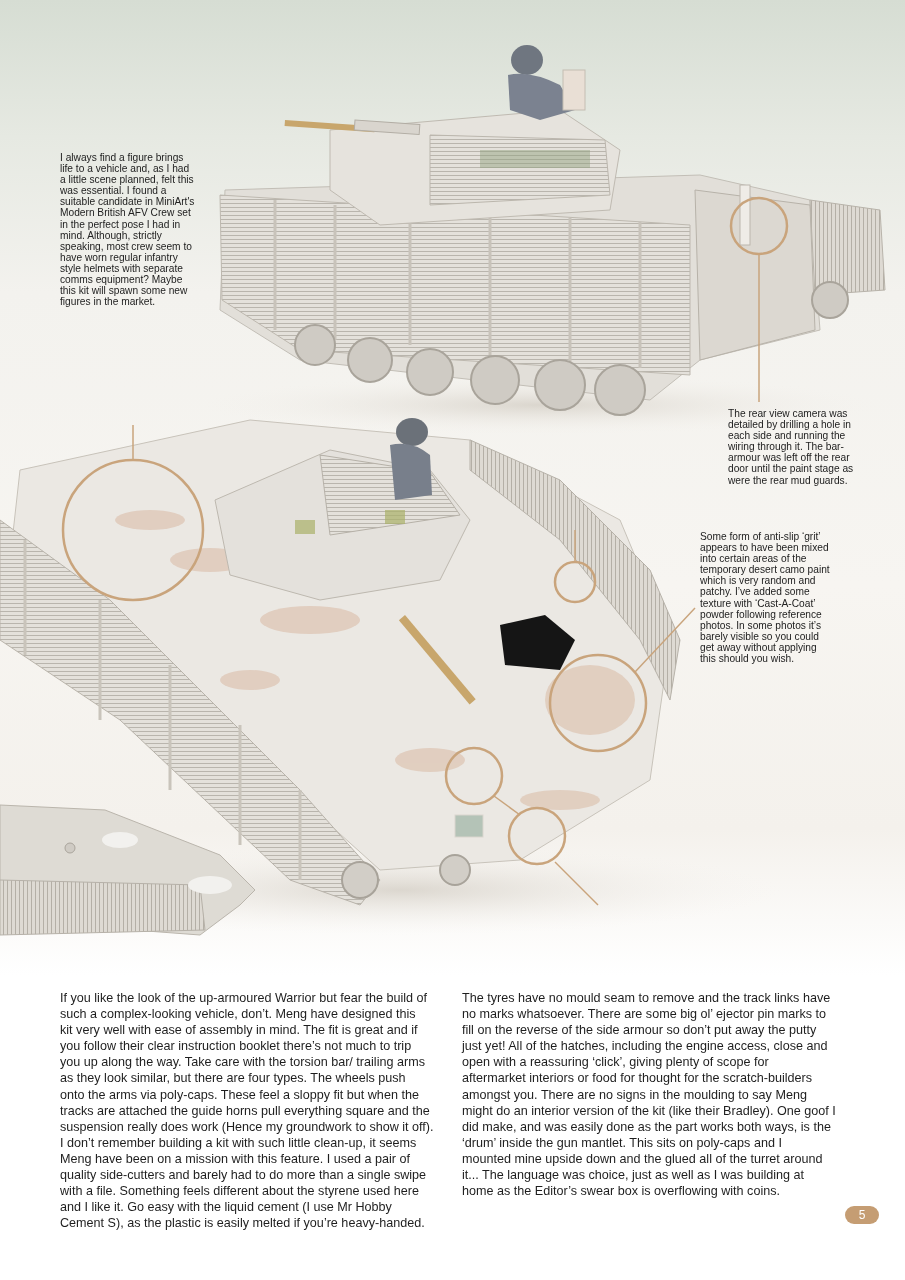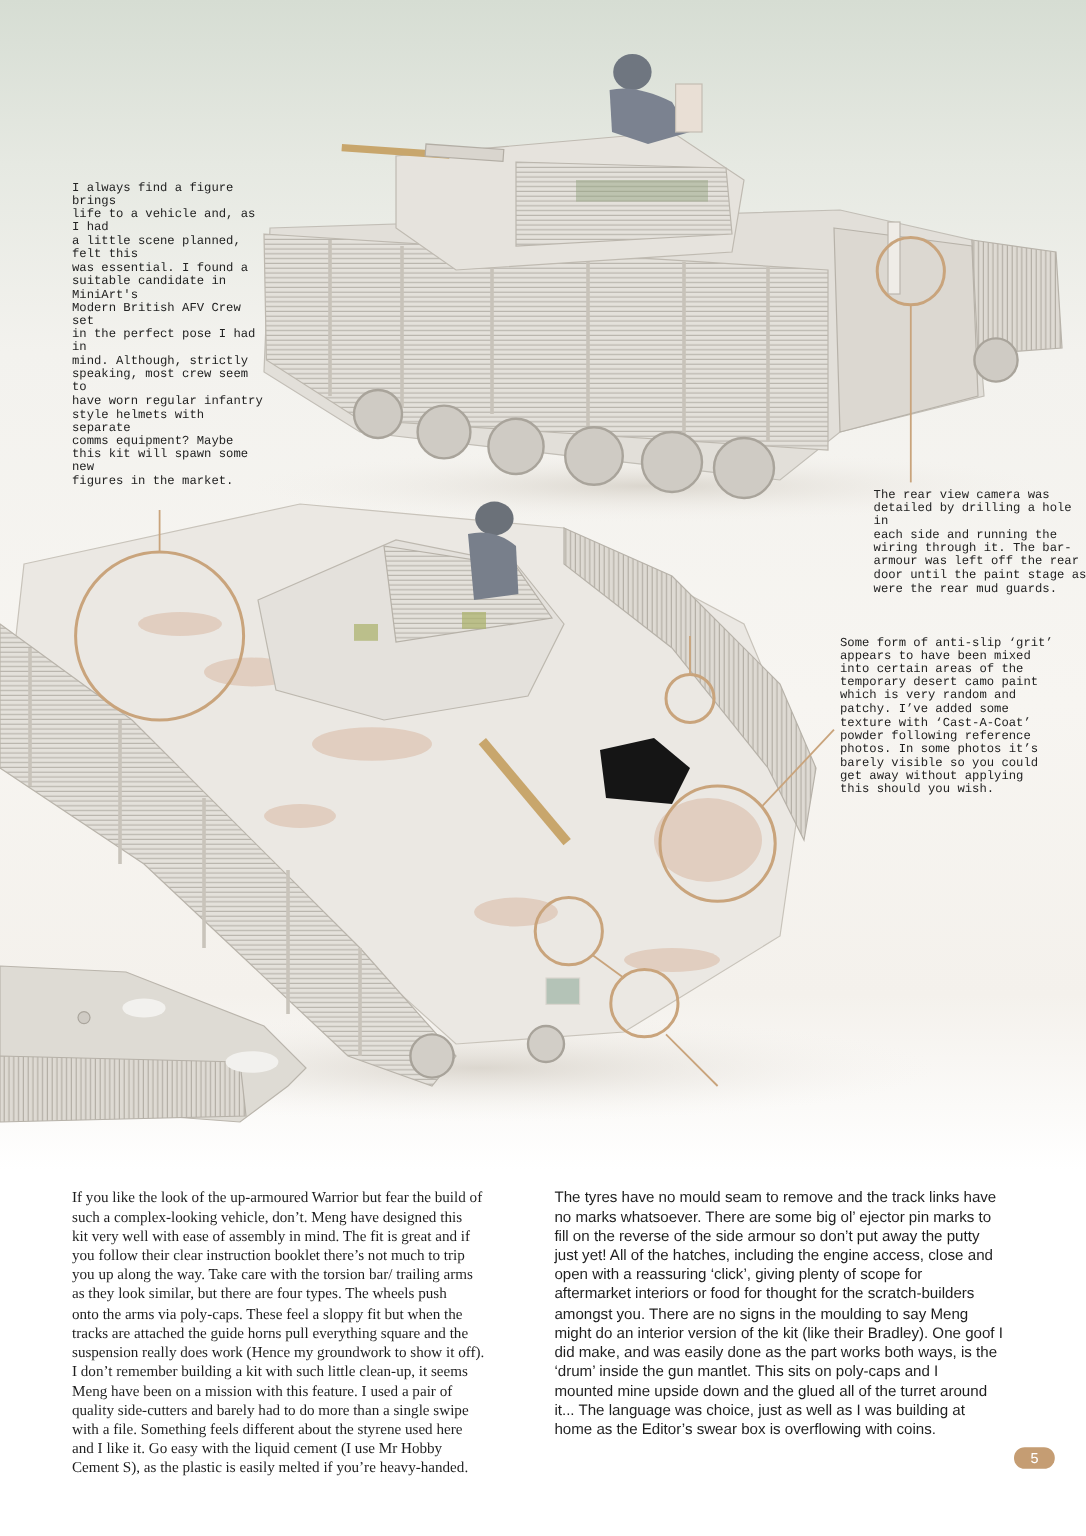--- a/index.html
+++ b/index.html
@@ -6,21 +6,20 @@
     body {
       width: 905px; height: 1280px; position: relative; overflow: hidden;
       background: #ffffff;
       font-family: "Liberation Sans", "DejaVu Sans", sans-serif;
       color: #1e1e1e;
     }
     .photo {
       position: absolute; left: 0; top: 0; width: 905px; height: 975px;
       background: linear-gradient(180deg, #d6ddd3 0%, #e6e9e2 14%, #f3f2ee 30%, #f7f5f1 60%, #f4f1ec 85%, #ffffff 100%);
       overflow: hidden;
-      font-family: Liberation Mono, monospace;
     }
     .photo svg { position: absolute; left: 0; top: 0; }
     .caption {
       position: absolute; font-size: 10.2px; line-height: 11.1px; color: #222;
       margin: 0; white-space: pre-line;
     }
     .body-col {
       position: absolute; top: 990px; font-size: 12.6px; line-height: 16.1px;
       color: #1e1e1e; margin: 0; white-space: pre-line;
     }
@@ -198,21 +197,21 @@
 which is very random and
 patchy. I’ve added some
 texture with ‘Cast-A-Coat’
 powder following reference
 photos. In some photos it’s
 barely visible so you could
 get away without applying
 this should you wish.</p>
 </div>
 
-<p class="body-col" style="left:60px; width:390px;font-family:Liberation Serif, serif;">If you like the look of the up-armoured Warrior but fear the build of
+<p class="body-col" style="left:60px; width:390px;">If you like the look of the up-armoured Warrior but fear the build of
 such a complex-looking vehicle, don’t. Meng have designed this
 kit very well with ease of assembly in mind. The fit is great and if
 you follow their clear instruction booklet there’s not much to trip
 you up along the way. Take care with the torsion bar/ trailing arms
 as they look similar, but there are four types. The wheels push
 onto the arms via poly-caps. These feel a sloppy fit but when the
 tracks are attached the guide horns pull everything square and the
 suspension really does work (Hence my groundwork to show it off).
 I don’t remember building a kit with such little clean-up, it seems
 Meng have been on a mission with this feature. I used a pair of

